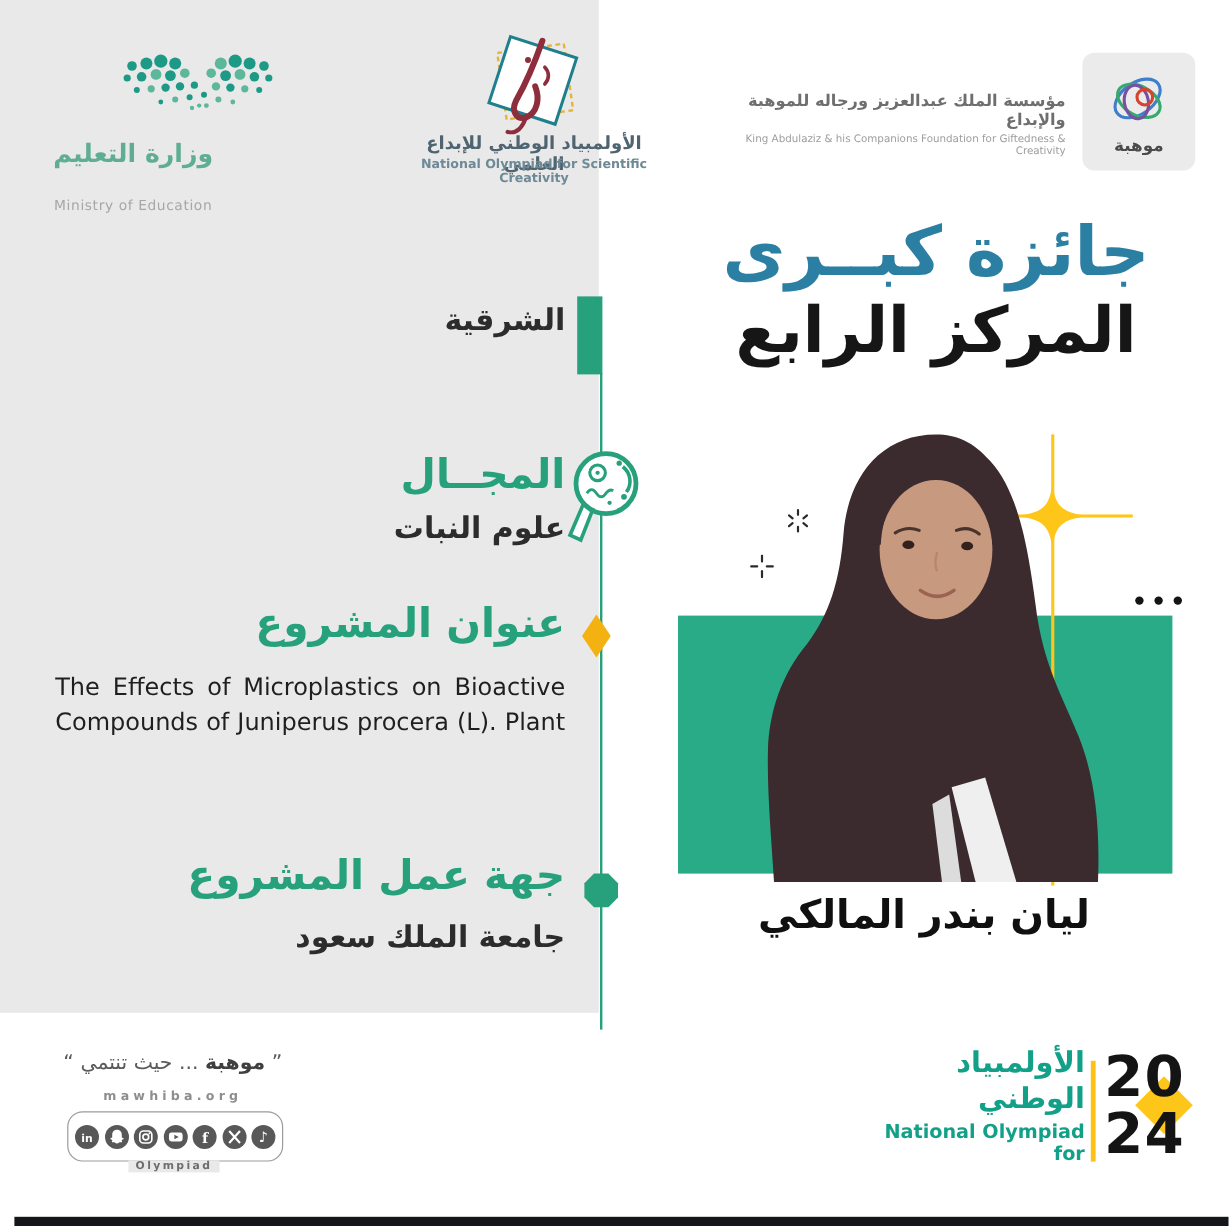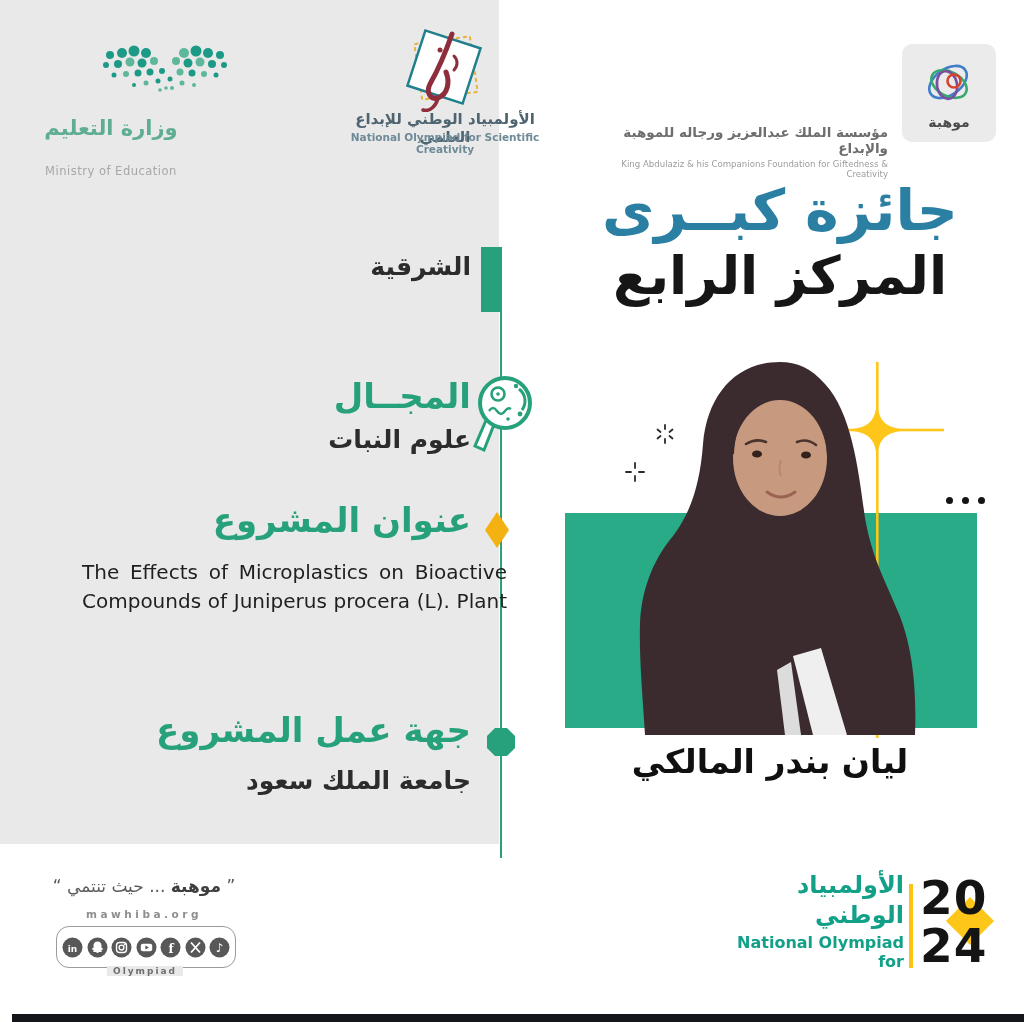--- a/index.html
+++ b/index.html
@@ -8,41 +8,41 @@
   .abs{position:absolute;}
   
   .gray-panel{left:0;top:170;width:499px;height:844px;background:#e9e9e9;}
   .bottom-strip{left:12px;right:0;bottom:0;height:8px;background:#14161a;}
 
   
   .moe-text-ar{left:44px;top:100px;width:134px;text-align:center;font-size:21px;font-weight:700;color:#5fae93;margin-top:16px;}
   .moe-text-en{left:44px;top:128px;width:134px;text-align:center;font-size:11.5px;color:#a7a7a7;letter-spacing:.5px;margin-top:36px;}
   .oly-text-ar{left:340px;top:110px;width:210px;text-align:center;font-size:15px;font-weight:700;color:#4e6470;}
   .oly-text-en{left:340px;top:131px;width:210px;text-align:center;font-size:10.5px;font-weight:600;color:#6d8a96;}
-  .foundation{right:136px;top:76px;width:270px;text-align:right;margin-top:48px;}
+  .foundation{right:136px;top:76px;width:270px;text-align:right;}
   .foundation .ar{font-size:13.5px;font-weight:700;color:#6e6e6e;direction:rtl;}
   .foundation .en{font-size:8.6px;color:#9d9d9d;margin-top:3px;}
   .mawhiba-card{left:902px;top:44px;width:94px;height:98px;background:#ebebeb;border-radius:10px;
                 display:flex;flex-direction:column;align-items:center;justify-content:center;}
   .mawhiba-card .lbl{font-size:14px;font-weight:700;color:#4a4a4a;margin-top:2px;}
 
   
   .award{left:545px;top:178px;width:470px;text-align:center;direction:rtl;line-height:1.15;}
   .award .l1{font-size:57px;font-weight:800;color:#2b7fa3;}
   .award .l2{font-size:53px;font-weight:800;color:#161616;margin-top:2px;}
 
   
   .tl-line{left:500px;top:311px;width:2px;height:547px;background:#26a17b;}
   .tl-rect{left:481px;top:247px;width:21px;height:65px;background:#26a17b;}
 
   
   .sec{position:absolute;right:553px;width:440px;text-align:right;direction:rtl;}
   .sec .t{font-size:34px;font-weight:800;color:#26a17b;line-height:1.2;}
   .sec .v{font-size:25px;font-weight:600;color:#2c2c2c;line-height:1.3;}
-  .proj{position:absolute;left:46px;top:558px;width:425px;direction:ltr;text-align:justify;margin-left:36px;}
+  .proj{position:absolute;left:46px;top:558px;width:425px;direction:ltr;text-align:justify;}
   .proj div{font-size:20px;font-weight:500;color:#1f1f1f;line-height:1.45;text-align-last:justify;}
 
   
   .teal-square{left:565px;top:513px;width:412px;height:215px;background:#2aab87;}
   .winner-name{left:555px;top:742px;width:430px;text-align:center;font-size:33px;font-weight:800;color:#101010;direction:rtl;}
   .dots3{left:946px;top:497px;display:flex;gap:9px;}
   .dots3 span{width:7px;height:7px;border-radius:50%;background:#141414;display:block;}
 
   
   .quote{left:44px;top:876px;width:200px;text-align:center;direction:rtl;font-size:17px;color:#5a5a5a;}

